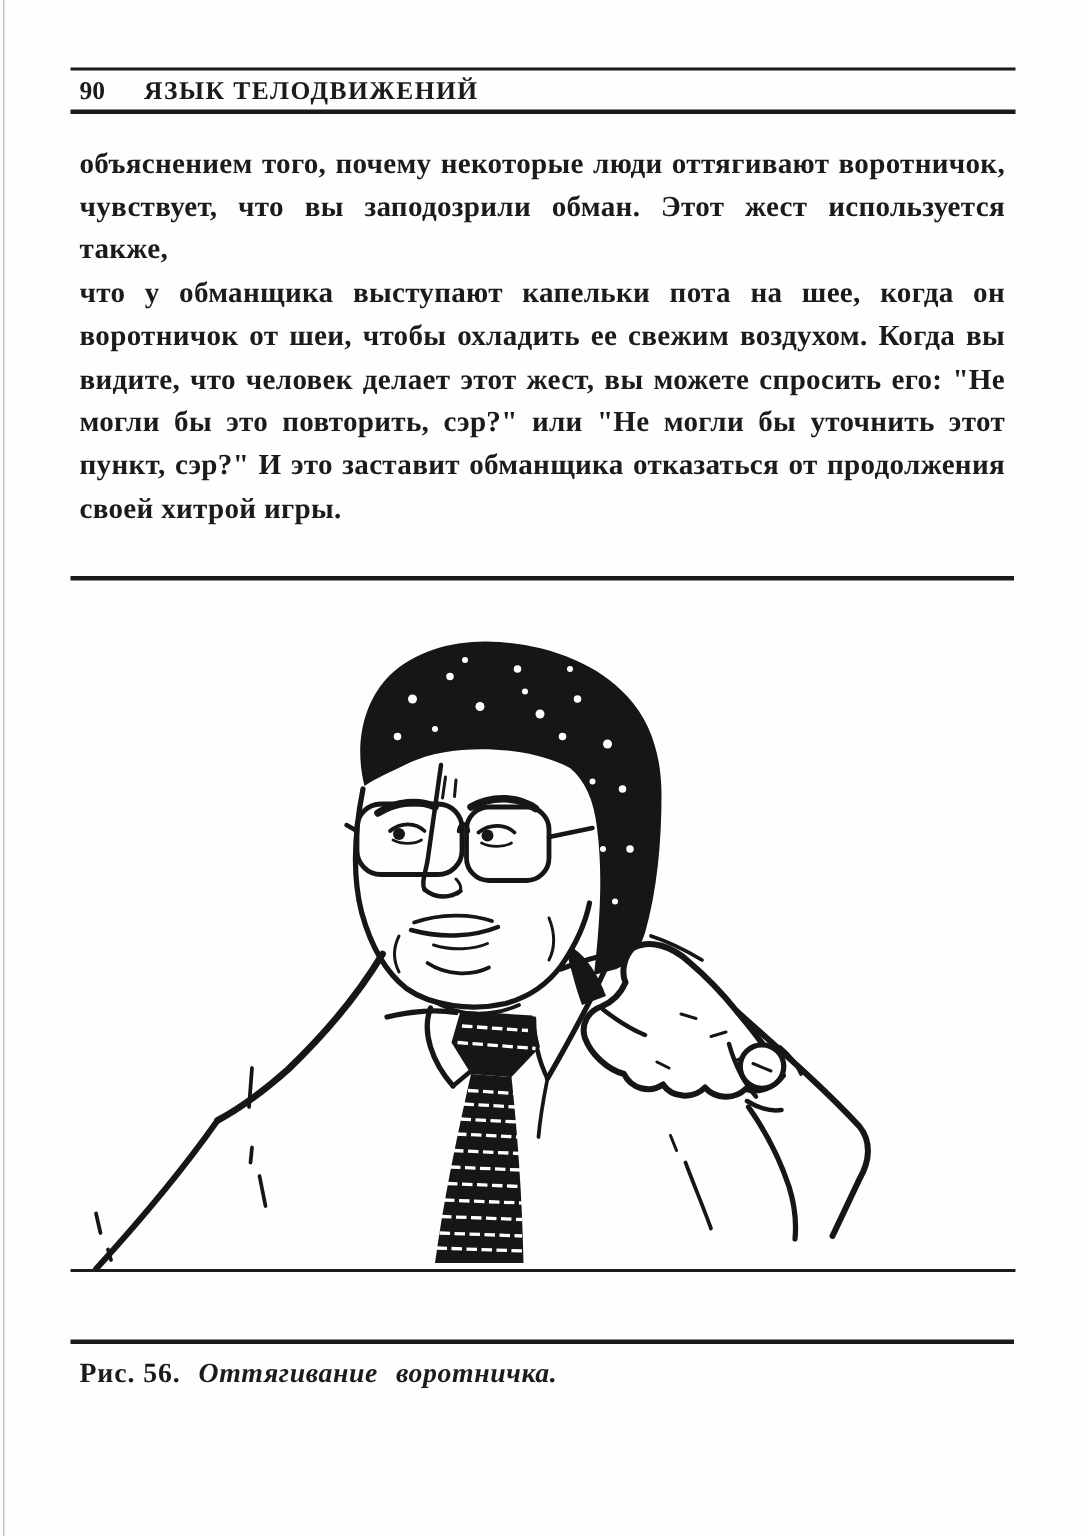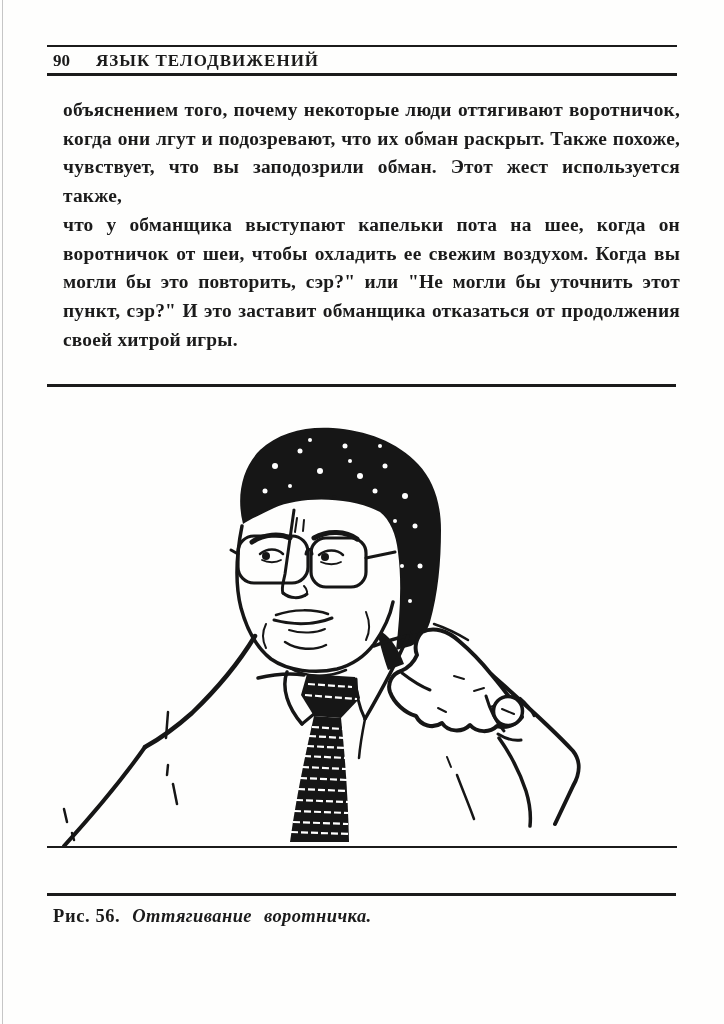--- a/index.html
+++ b/index.html
@@ -23,21 +23,21 @@
   #rule-caption-bottom{left:47px;top:893px;width:629px;height:3px;}
 
   .header-row{
     position:absolute;left:53px;top:51px;width:617px;
     font-size:17px;font-weight:bold;letter-spacing:1px;
     white-space:nowrap;
   }
   .header-row .pagenum{display:inline-block;margin-right:26px;letter-spacing:0;}
 
   .body-text{
-    position:absolute;left:63px;top:96px;width:617px;
+    position:absolute;left:53px;top:96px;width:617px;
     font-size:19.4px;font-weight:bold;line-height:28.7px;
     letter-spacing:0.2px;
   }
   .body-text .line{
     text-align:justify;
     text-align-last:justify;
   }
   .body-text .line.last{text-align-last:left;}
 
   .figure-box{
@@ -60,24 +60,24 @@
 <div class="scan-edge"></div>
 
 <div class="rule" id="rule-header-top"></div>
 <div class="header-row">
   <span class="pagenum">90</span><span>ЯЗЫК ТЕЛОДВИЖЕНИЙ</span>
 </div>
 <div class="rule" id="rule-header-bottom"></div>
 
 <div class="body-text">
   <div class="line">объяснением того, почему некоторые люди оттягивают воротничок,</div>
-  <div class="line">когда они лгут и подозревают, что их обман раскрыт. Также похоже,</div>
   <div class="line">чувствует, что вы заподозрили обман. Этот жест используется также,</div>
   <div class="line">что у обманщика выступают капельки пота на шее, когда он</div>
   <div class="line">воротничок от шеи, чтобы охладить ее свежим воздухом. Когда вы</div>
+  <div class="line">видите, что человек делает этот жест, вы можете спросить его: "Не</div>
   <div class="line">могли бы это повторить, сэр?" или "Не могли бы уточнить этот</div>
   <div class="line">пункт, сэр?" И это заставит обманщика отказаться от продолжения</div>
   <div class="line last">своей хитрой игры.</div>
 </div>
 
 <div class="rule" id="rule-divider"></div>
 
 <div class="figure-box">
   <svg viewBox="0 0 624 420" xmlns="http://www.w3.org/2000/svg">
 

